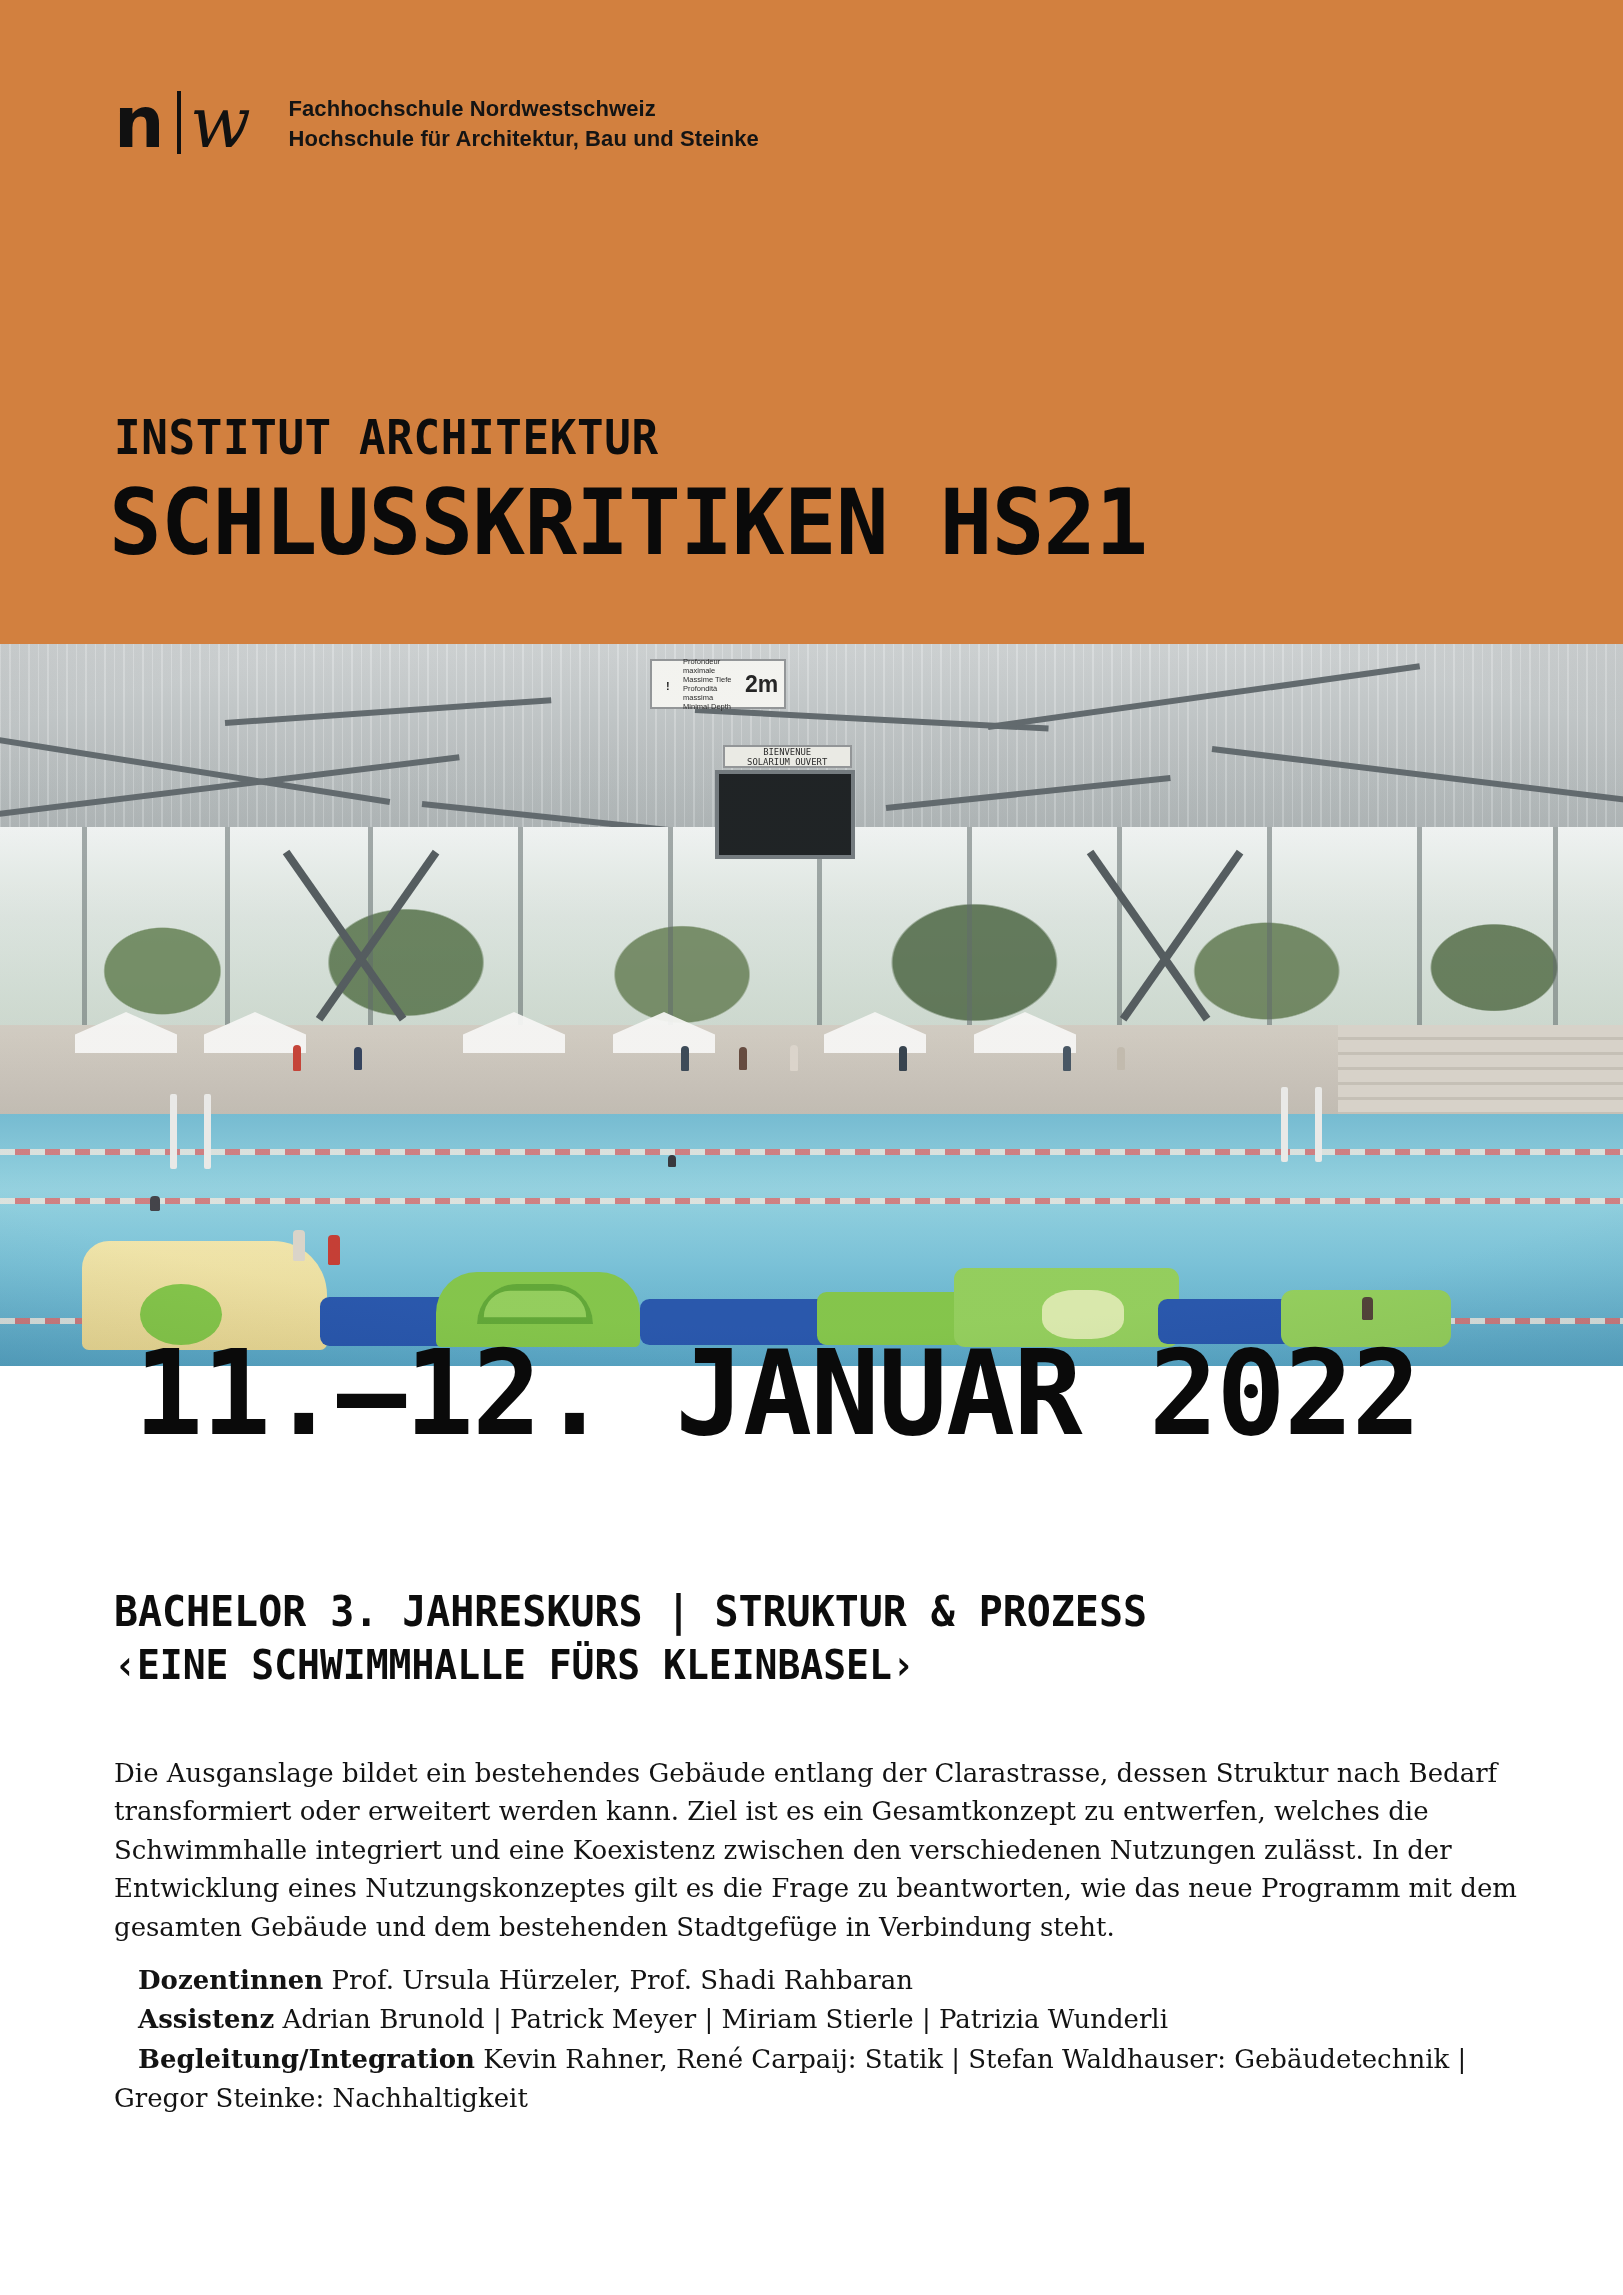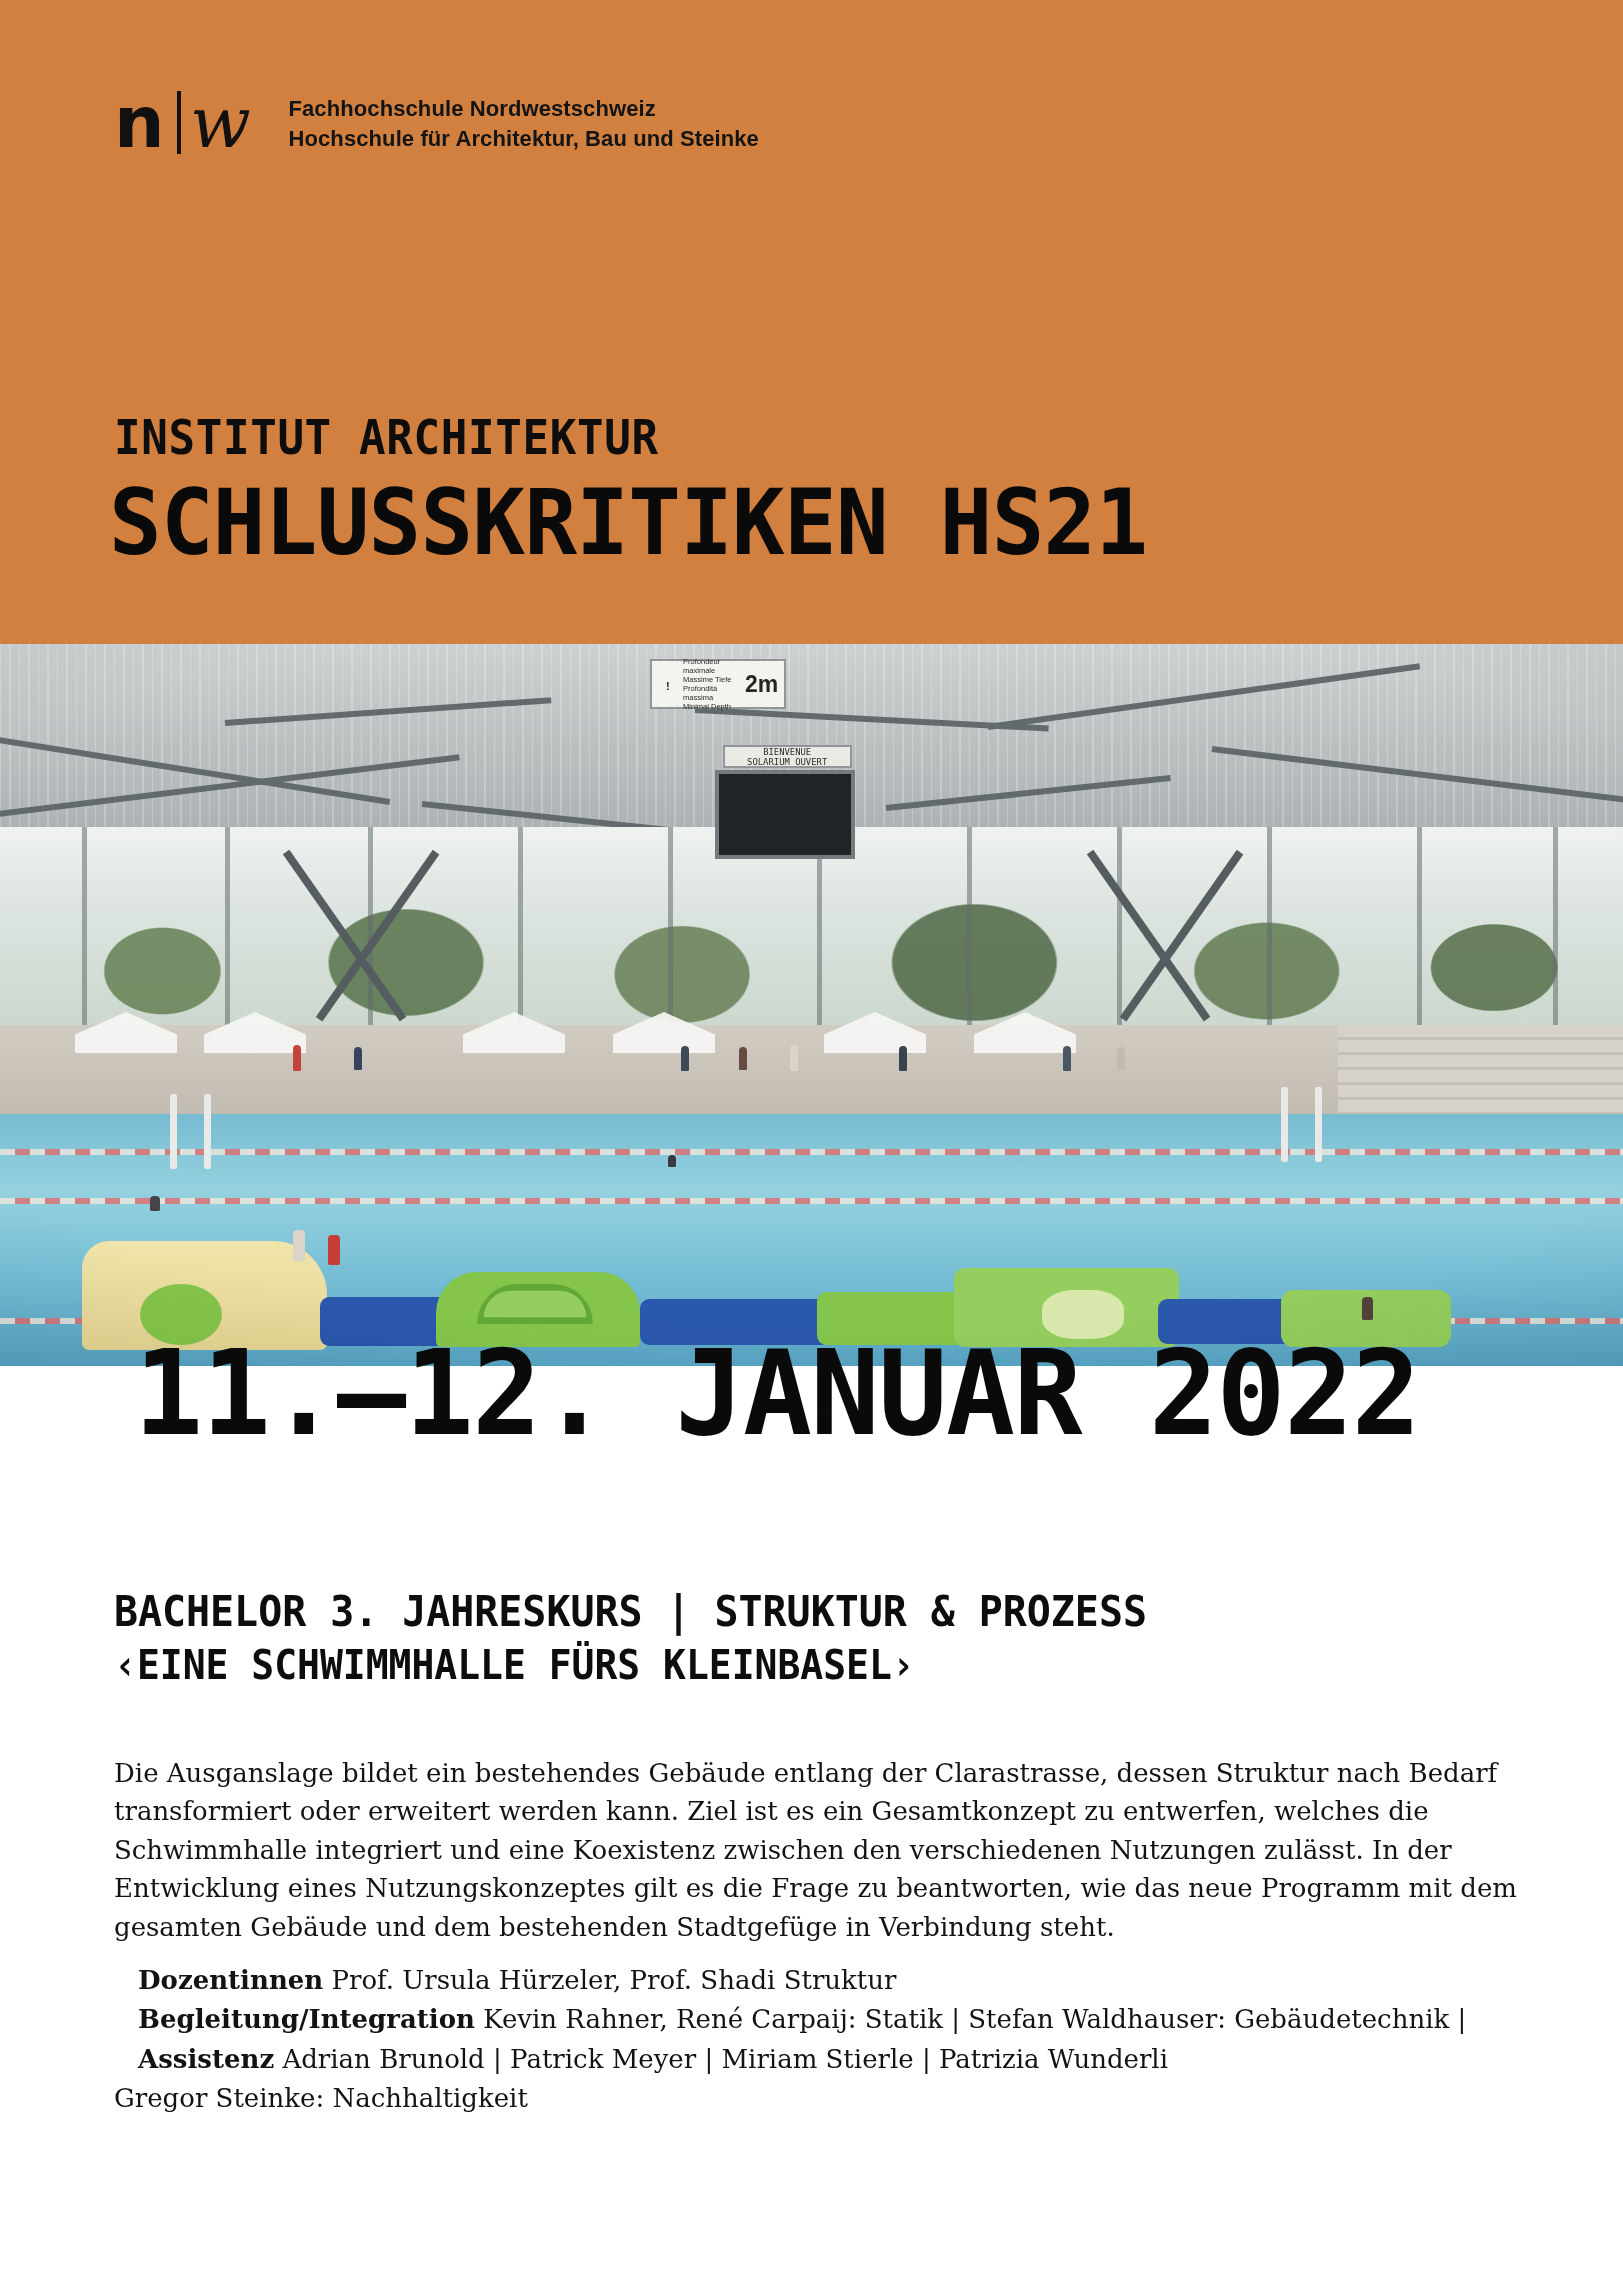--- a/index.html
+++ b/index.html
@@ -419,29 +419,29 @@
   <div class="date">11.–12. JANUAR 2022</div>
 
   <div class="sub1">BACHELOR 3. JAHRESKURS | STRUKTUR &amp; PROZESS</div>
   <div class="sub2">‹EINE SCHWIMMHALLE FÜRS KLEINBASEL›</div>
 
   <div class="body-text">Die Ausganslage bildet ein bestehendes Gebäude entlang der Clarastrasse, dessen Struktur nach Bedarf transformiert oder erweitert werden kann. Ziel ist es ein Gesamtkonzept zu entwerfen, welches die Schwimmhalle integriert und eine Koexistenz zwischen den verschiedenen Nutzungen zulässt. In der Entwicklung eines Nutzungskonzeptes gilt es die Frage zu beantworten, wie das neue Programm mit dem gesamten Gebäude und dem bestehenden Stadtgefüge in Verbindung steht.</div>
 
   <div class="credits">
     <div class="row">
       <b>Dozentinnen</b>
-      <span>Prof. Ursula Hürzeler, Prof. Shadi Struktur</span>
+      <span>Prof. Ursula Hürzeler, Prof. Shadi Rahbaran</span>
+    </div>
+    <div class="row">
+      <b>Assistenz</b>
+      <span>Adrian Brunold | Patrick Meyer | Miriam Stierle | Patrizia Wunderli</span>
     </div>
     <div class="row">
       <b>Begleitung/Integration</b>
       <span>Kevin Rahner, René Carpaij: Statik | Stefan Waldhauser: Gebäudetechnik |</span>
     </div>
     <div class="row">
-      <b>Assistenz</b>
-      <span>Adrian Brunold | Patrick Meyer | Miriam Stierle | Patrizia Wunderli</span>
-    </div>
-    <div class="row">
       <span>Gregor Steinke: Nachhaltigkeit</span>
     </div>
   </div>
 
 </div>
 
 
 </body></html>

